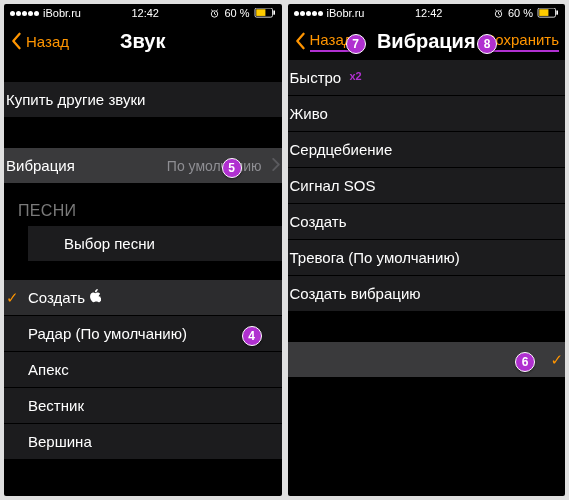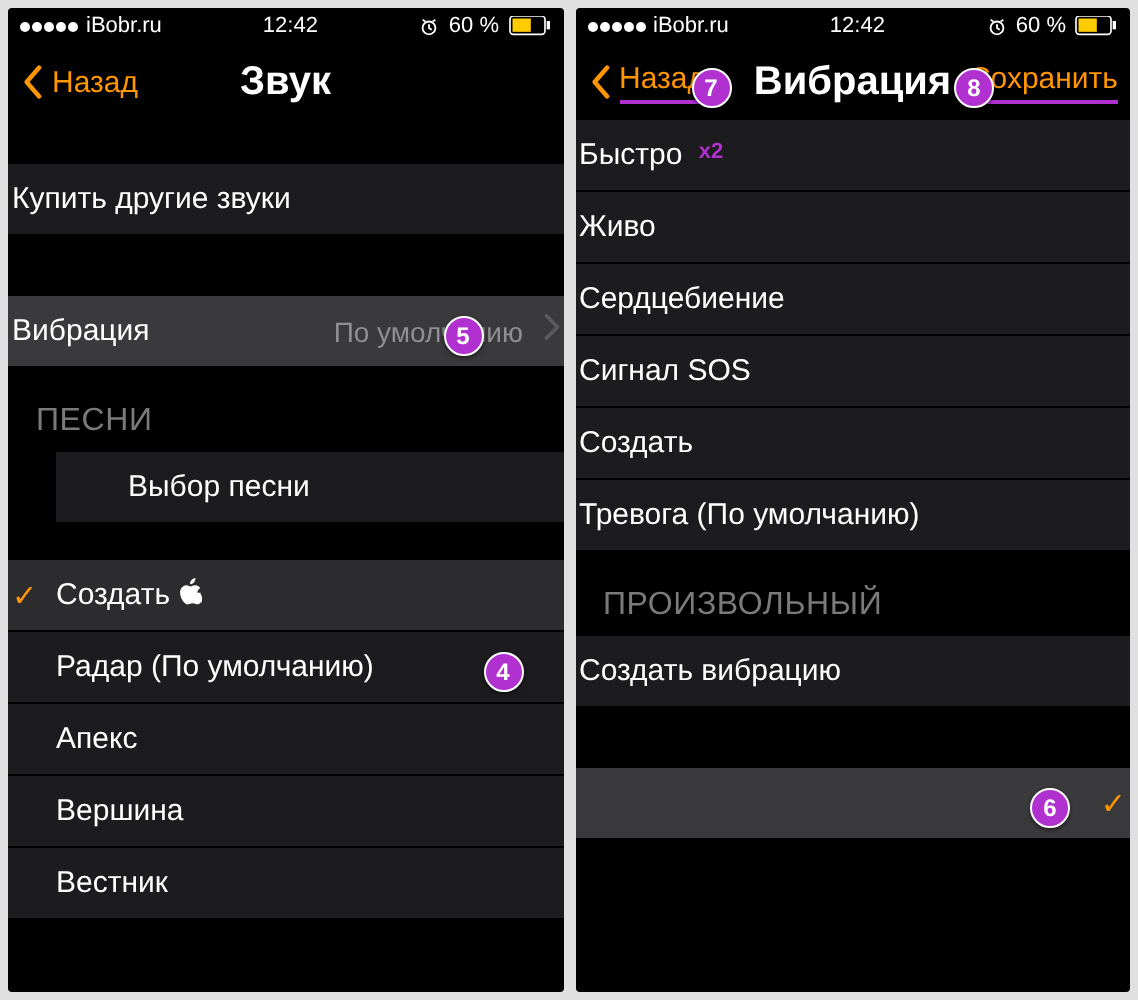--- a/index.html
+++ b/index.html
@@ -234,25 +234,25 @@
       <div class="badge-container" style="right:20px; top:10px;">
         <div class="badge">4</div>
       </div>
     </div>
     <div class="row">
       <span class="check"></span>
       <span>Апекс</span>
     </div>
     <div class="row">
       <span class="check"></span>
+      <span>Вестник</span>
+    </div>
+    <div class="row">
+      <span class="check"></span>
       <span>Вершина</span>
-    </div>
-    <div class="row">
-      <span class="check"></span>
-      <span>Вестник</span>
     </div>
   </div>
 </div>
 
 <div class="phone">
   <div class="status">
     <div class="left">
       <span class="dots">
         <span class="dot"></span>
           <span class="dot"></span>
@@ -313,21 +313,20 @@
     <div class="row">
       <span>Сигнал SOS</span>
     </div>
     <div class="row">
       <span>Создать</span>
     </div>
     <div class="row">
       <span>Тревога (По умолчанию)</span>
     </div>
 
-    <div class="group-header">Произвольный</div>
     <div class="row">
       <span>Создать вибрацию</span>
     </div>
     <div class="spacer-lg"></div>
     <div class="row selected">
       <span class="right-check">✓</span>
       <div class="badge-container" style="right:30px; top:10px;">
         <div class="badge">6</div>
       </div>
     </div>

